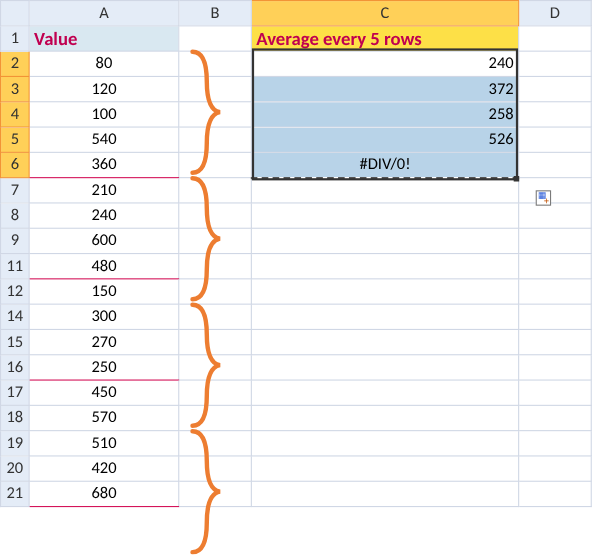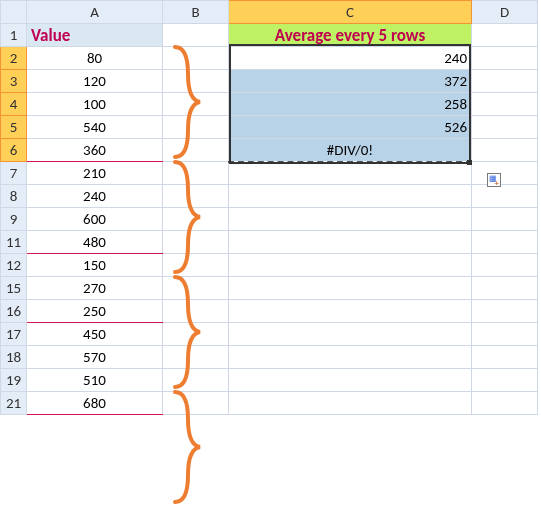--- a/index.html
+++ b/index.html
@@ -56,25 +56,25 @@
   .hdr-cell-a {
     background: #d9e8f1;
     color: #c00050;
     font-weight: bold;
     font-size: 17px;
     text-align: left;
     border: 1px solid #000;
     margin-left: 12px;
   }
   .hdr-cell-c {
-    background: #bef264;
+    background: #fde047;
     color: #c00050;
     font-weight: bold;
     font-size: 17px;
-    text-align: center;
+    text-align: left;
     border: 1px solid #000;
   }
   .data-a {
     text-align: center;
     border: 1px solid #000;
   }
   .data-a.group-end {
     border-bottom: 1px solid #d4145a;
   }
   .data-c {
@@ -211,20 +211,27 @@
         <td></td>
       </tr>
   <tr>
         <th class="row-hdr">12</th>
         <td class="data-a">150</td>
         <td></td>
         <td></td>
         <td></td>
       </tr>
   <tr>
+        <th class="row-hdr">14</th>
+        <td class="data-a">300</td>
+        <td></td>
+        <td></td>
+        <td></td>
+      </tr>
+  <tr>
         <th class="row-hdr">15</th>
         <td class="data-a">270</td>
         <td></td>
         <td></td>
         <td></td>
       </tr>
   <tr>
         <th class="row-hdr">16</th>
         <td class="data-a group-end">250</td>
         <td></td>
@@ -241,20 +248,27 @@
   <tr>
         <th class="row-hdr">18</th>
         <td class="data-a">570</td>
         <td></td>
         <td></td>
         <td></td>
       </tr>
   <tr>
         <th class="row-hdr">19</th>
         <td class="data-a">510</td>
+        <td></td>
+        <td></td>
+        <td></td>
+      </tr>
+  <tr>
+        <th class="row-hdr">20</th>
+        <td class="data-a">420</td>
         <td></td>
         <td></td>
         <td></td>
       </tr>
   <tr>
         <th class="row-hdr">21</th>
         <td class="data-a group-end">680</td>
         <td></td>
         <td></td>
         <td></td>

